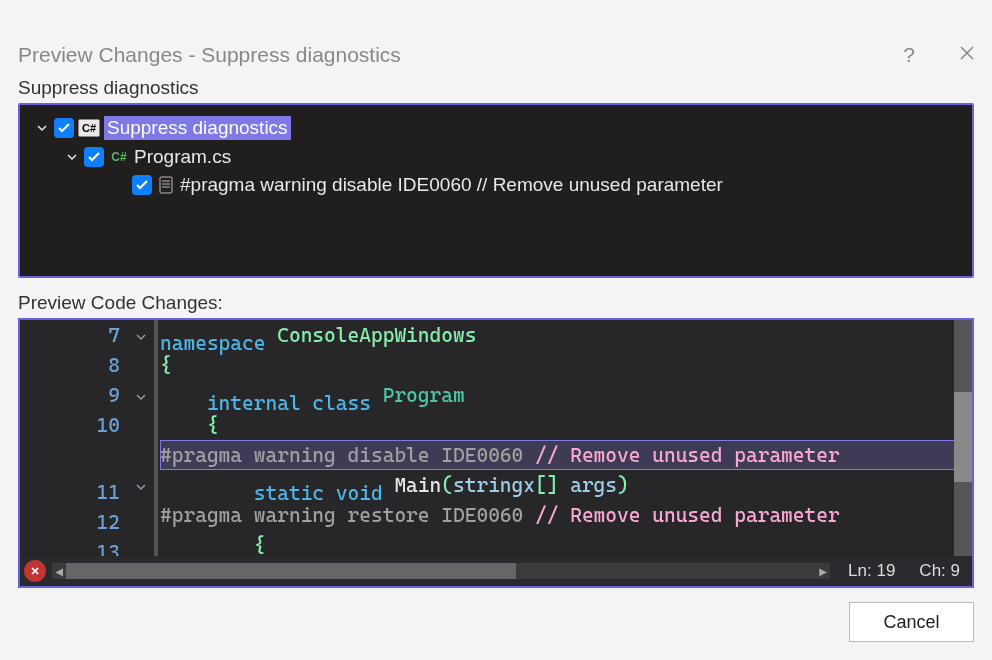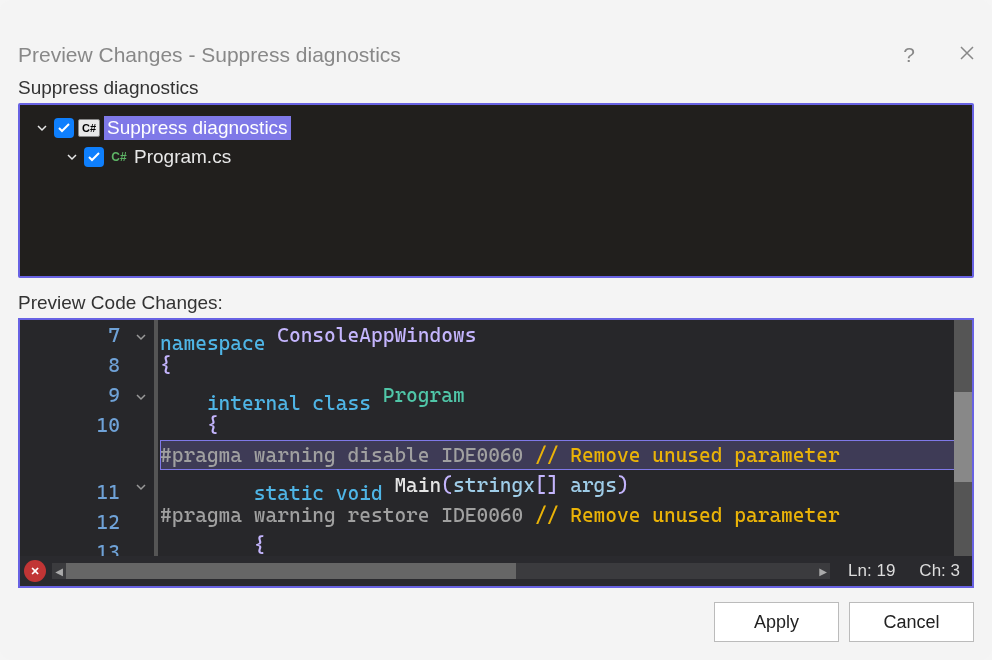--- a/index.html
+++ b/index.html
@@ -201,23 +201,23 @@
       align-items: center;
     }
     .code-line.highlighted {
       background: #3e3b56;
       outline: 1px solid #7f79e8;
       outline-offset: -1px;
     }
     .kw-blue { color: #4fb5e6; margin-top: 16px; }
     .kw-type { color: #50c6a8; }
     .kw-method { color: #e5e5e5; }
-    .kw-comment { color: #eab308; }
+    .kw-comment { color: #f9a8d4; }
     .kw-pragma { color: #a0a0a0; }
-    .kw-punc { color: #c4b5fd; }
+    .kw-punc { color: #86efac; }
     .kw-param { color: #9fcde8; }
     .vscroll {
       position: absolute;
       top: 0;
       right: 0;
       width: 18px;
       height: calc(100% - 30px);
       background: #555;
     }
     .vscroll-thumb {
@@ -348,20 +348,36 @@
         </span>
         <span class="checkbox">
           <svg viewBox="0 0 14 12">
               <path d="M2 6 L5 9 L12 2" stroke="#fff" stroke-width="2" fill="none"></path>
             </svg>
         </span>
         <span class="cs-file-icon">C#</span>
         <span>Program.cs</span>
       </div>
 
+      <div class="tree-item level-2">
+        <span class="checkbox">
+          <svg viewBox="0 0 14 12">
+              <path d="M2 6 L5 9 L12 2" stroke="#fff" stroke-width="2" fill="none"></path>
+            </svg>
+        </span>
+        <span class="doc-icon">
+          <svg viewBox="0 0 16 18" width="18" height="18">
+              <rect x="2" y="1" width="12" height="16" rx="1" stroke="#bbb" stroke-width="1" fill="none"></rect>
+              <line x1="4" y1="5" x2="12" y2="5" stroke="#bbb"></line>
+              <line x1="4" y1="8" x2="12" y2="8" stroke="#bbb"></line>
+              <line x1="4" y1="11" x2="12" y2="11" stroke="#bbb"></line>
+            </svg>
+        </span>
+        <span>#pragma warning disable IDE0060 // Remove unused parameter</span>
+      </div>
 
     </div>
 
     <div class="section-label">Preview Code Changes:</div>
 
     <div class="code-panel">
       <div class="code-area">
         <div class="gutter" id="gutter">
             <div style="height: 30px;">7</div>
             <div style="height: 30px;">8</div>
@@ -399,22 +415,21 @@
       <div class="code-footer">
         <div class="error-icon">✕</div>
         <div class="hscroll">
           <div class="hscroll-arrow">◀</div>
           <div class="hscroll-track">
               <div class="hscroll-thumb"></div>
             </div>
           <div class="hscroll-arrow">▶</div>
         </div>
         <div class="status-text">Ln: 19</div>
-        <div class="status-text">Ch: 3</div>
+        <div class="status-text">Ch: 9</div>
       </div>
     </div>
 
     <div class="button-row">
-      <button class="btn">Apply</button>
       <button class="btn">Cancel</button>
     </div>
   </div>
 </div>
 
 </body></html>

